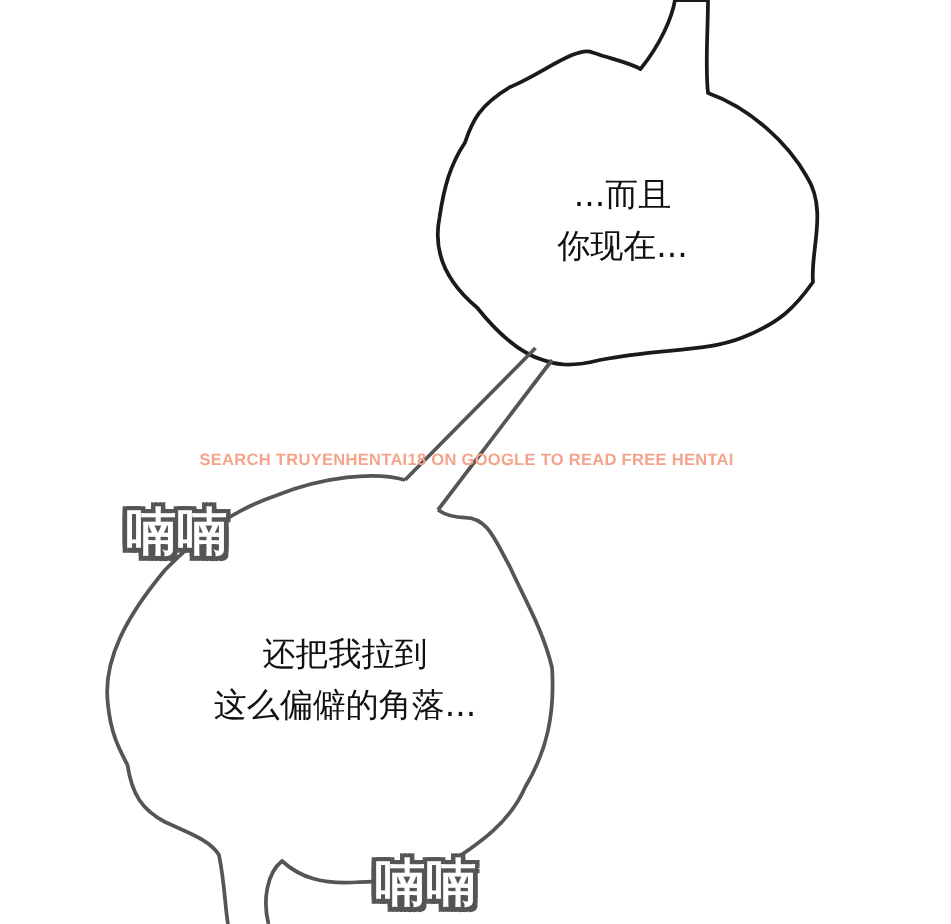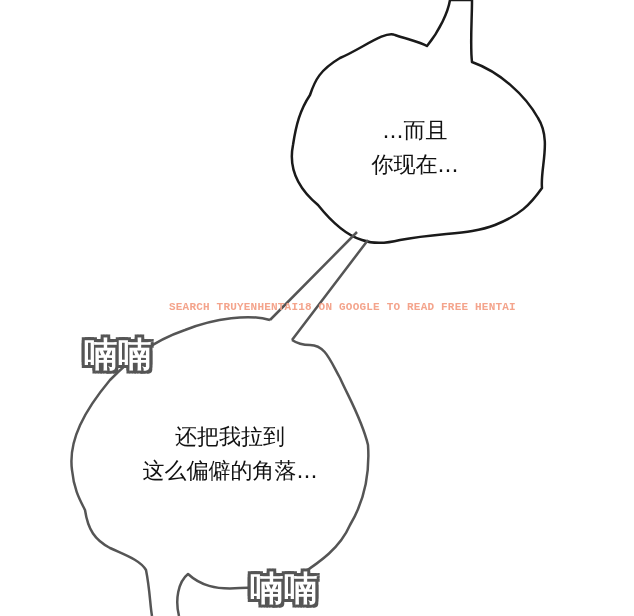--- a/index.html
+++ b/index.html
@@ -14,22 +14,22 @@
     position: absolute; font-family: "DejaVu Sans", sans-serif; font-weight: bold;
     font-size: 34px; color: #ffffff; letter-spacing: 0px;
     -webkit-text-stroke: 0px;
     text-shadow:
       -3px -3px 0 #555, 3px -3px 0 #555, -3px 3px 0 #555, 3px 3px 0 #555,
       0 -3px 0 #555, 0 3px 0 #555, -3px 0 0 #555, 3px 0 0 #555,
       -2px -2px 0 #555, 2px 2px 0 #555;
   }
   .watermark {
     position: absolute; left: 133px; top: 301px; width: 370px;
-    font-family: Liberation Mono, monospace; font-weight: bold; font-size: 11px;
-    color: #f4a48c; white-space: nowrap; letter-spacing: 0.2px; margin-left: 36px;
+    font-family: Liberation Sans, sans-serif; font-weight: bold; font-size: 11px;
+    color: #f4a48c; white-space: nowrap; letter-spacing: 0.2px;
   }
 </style>
 </head>
 <body>
 
 <div class="panel">
   <svg class="art" width="634" height="616" viewBox="0 0 634 616">
 
     <path d="M427,46 C440,30 448,12 450,0 L472,0 C472,20 470,45 472,62
          C500,72 525,95 538,118 C552,140 540,168 542,188 C530,205 520,215 495,225

